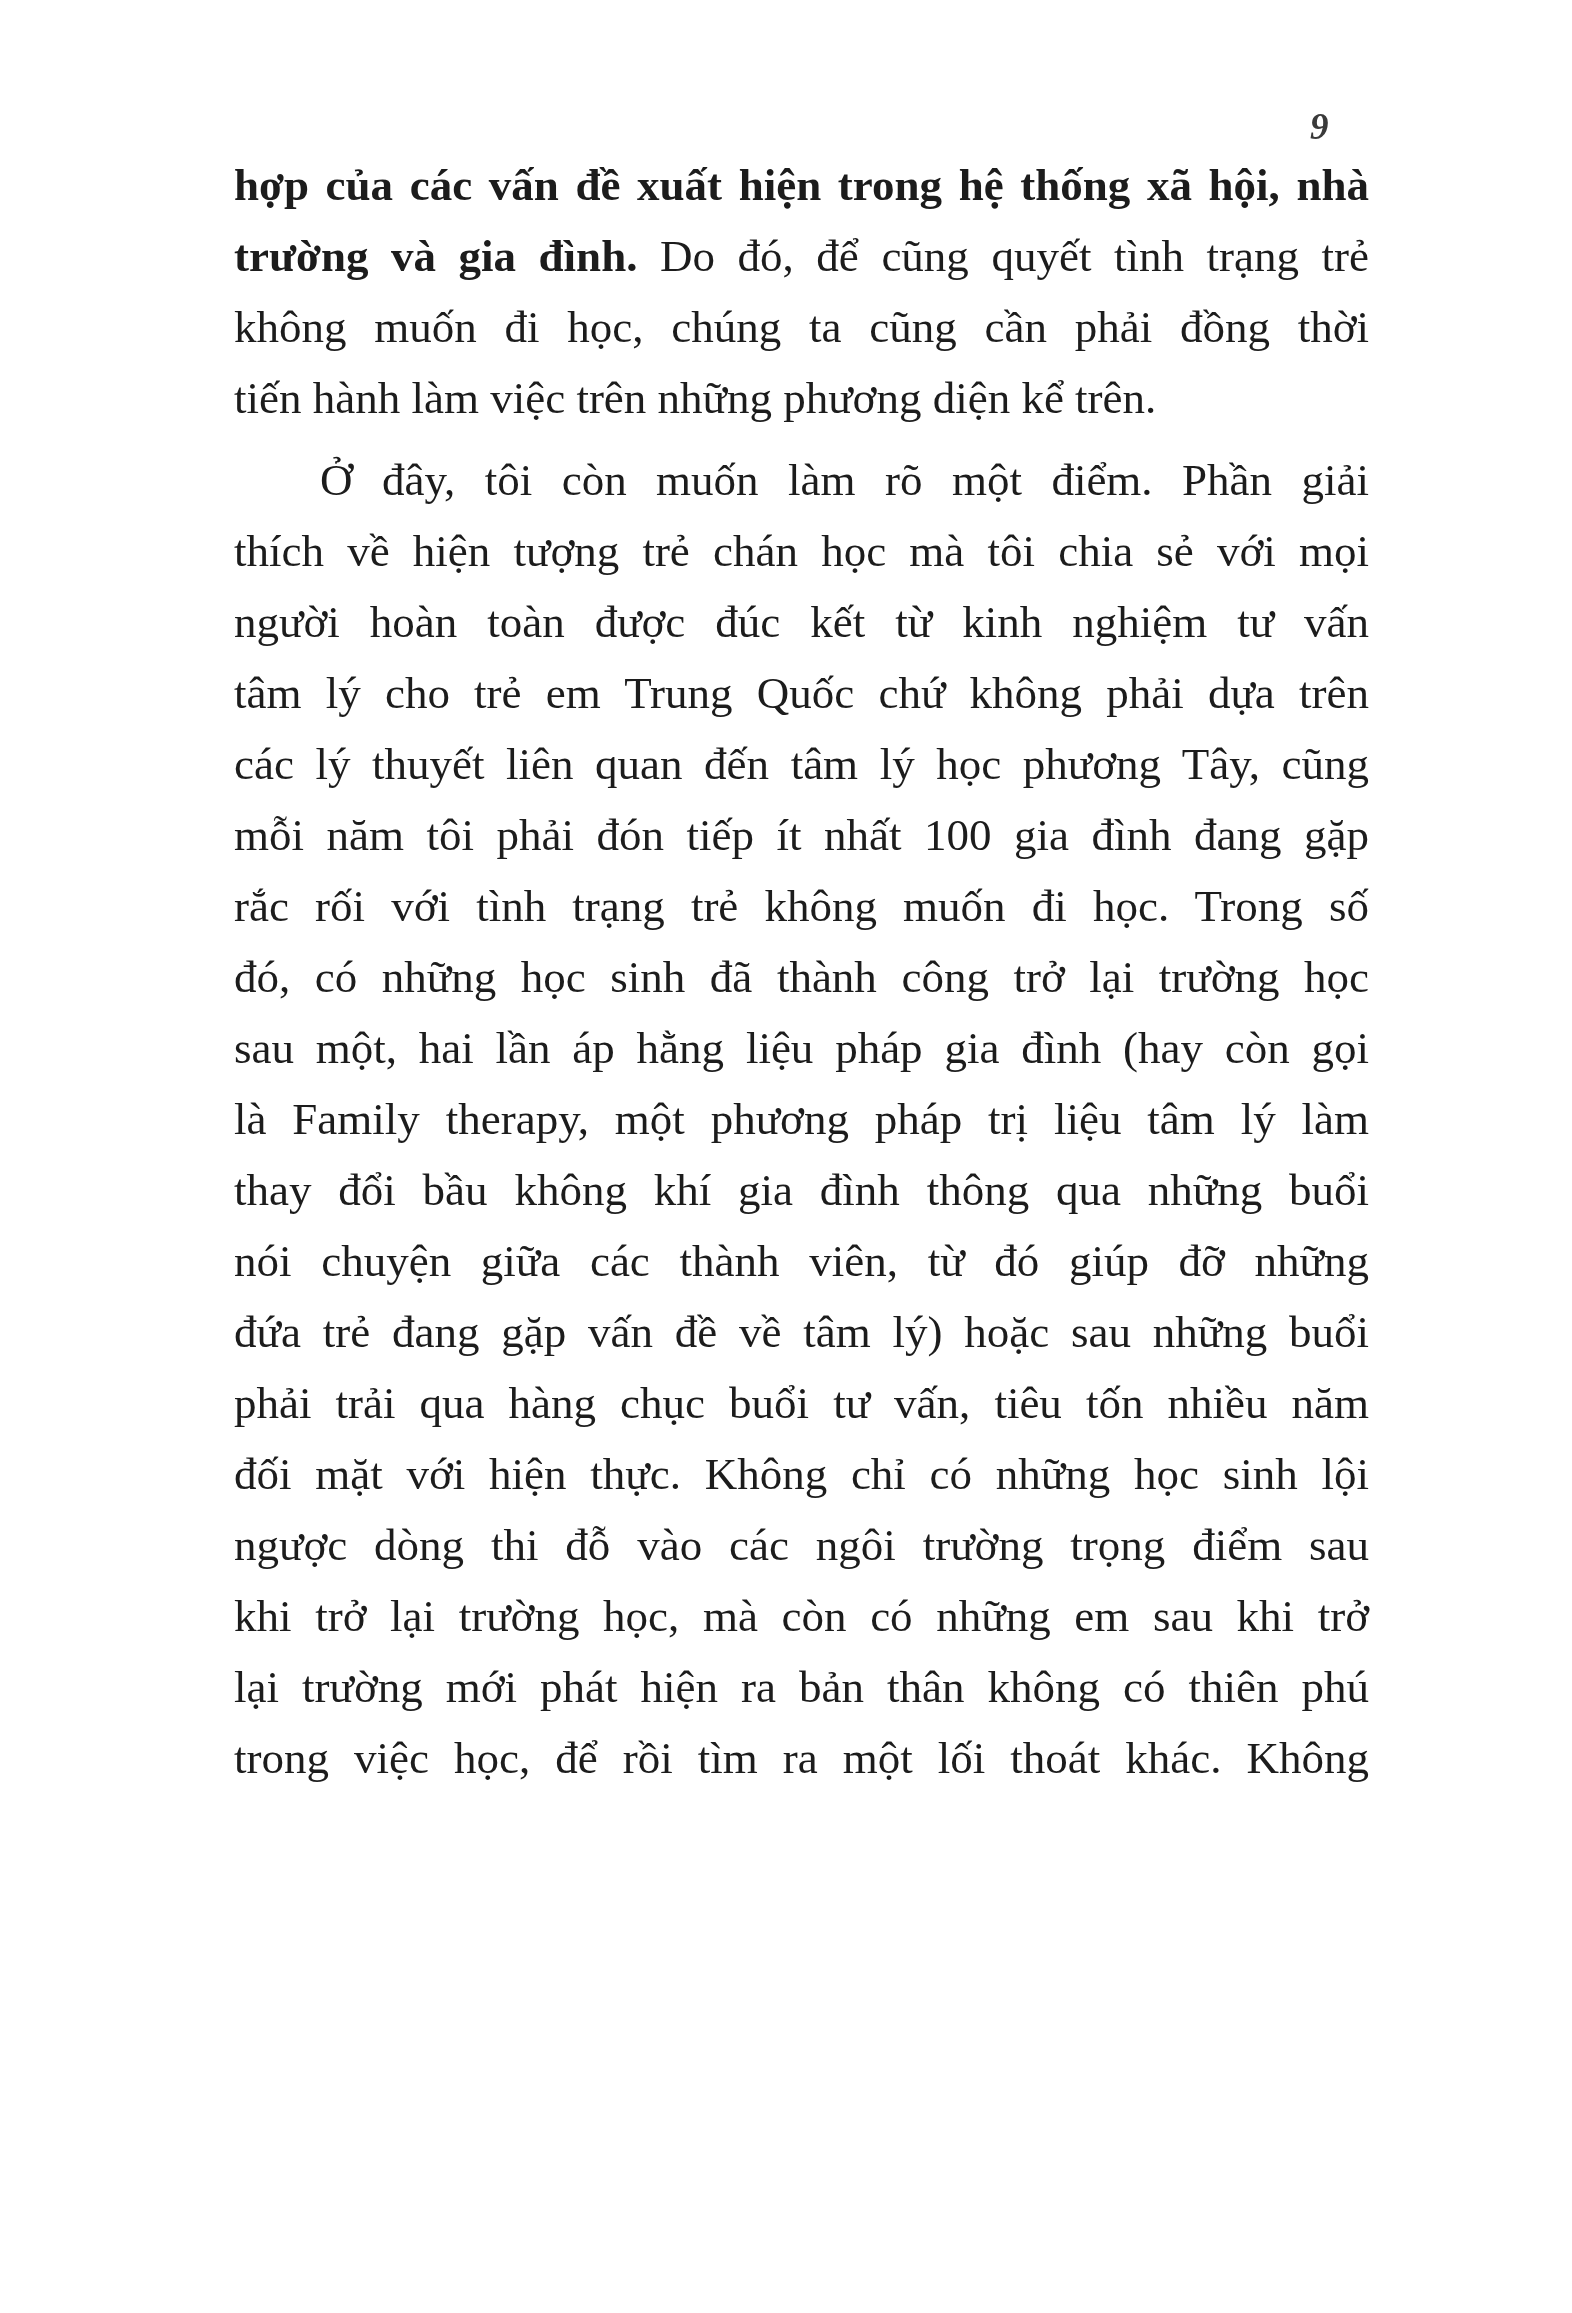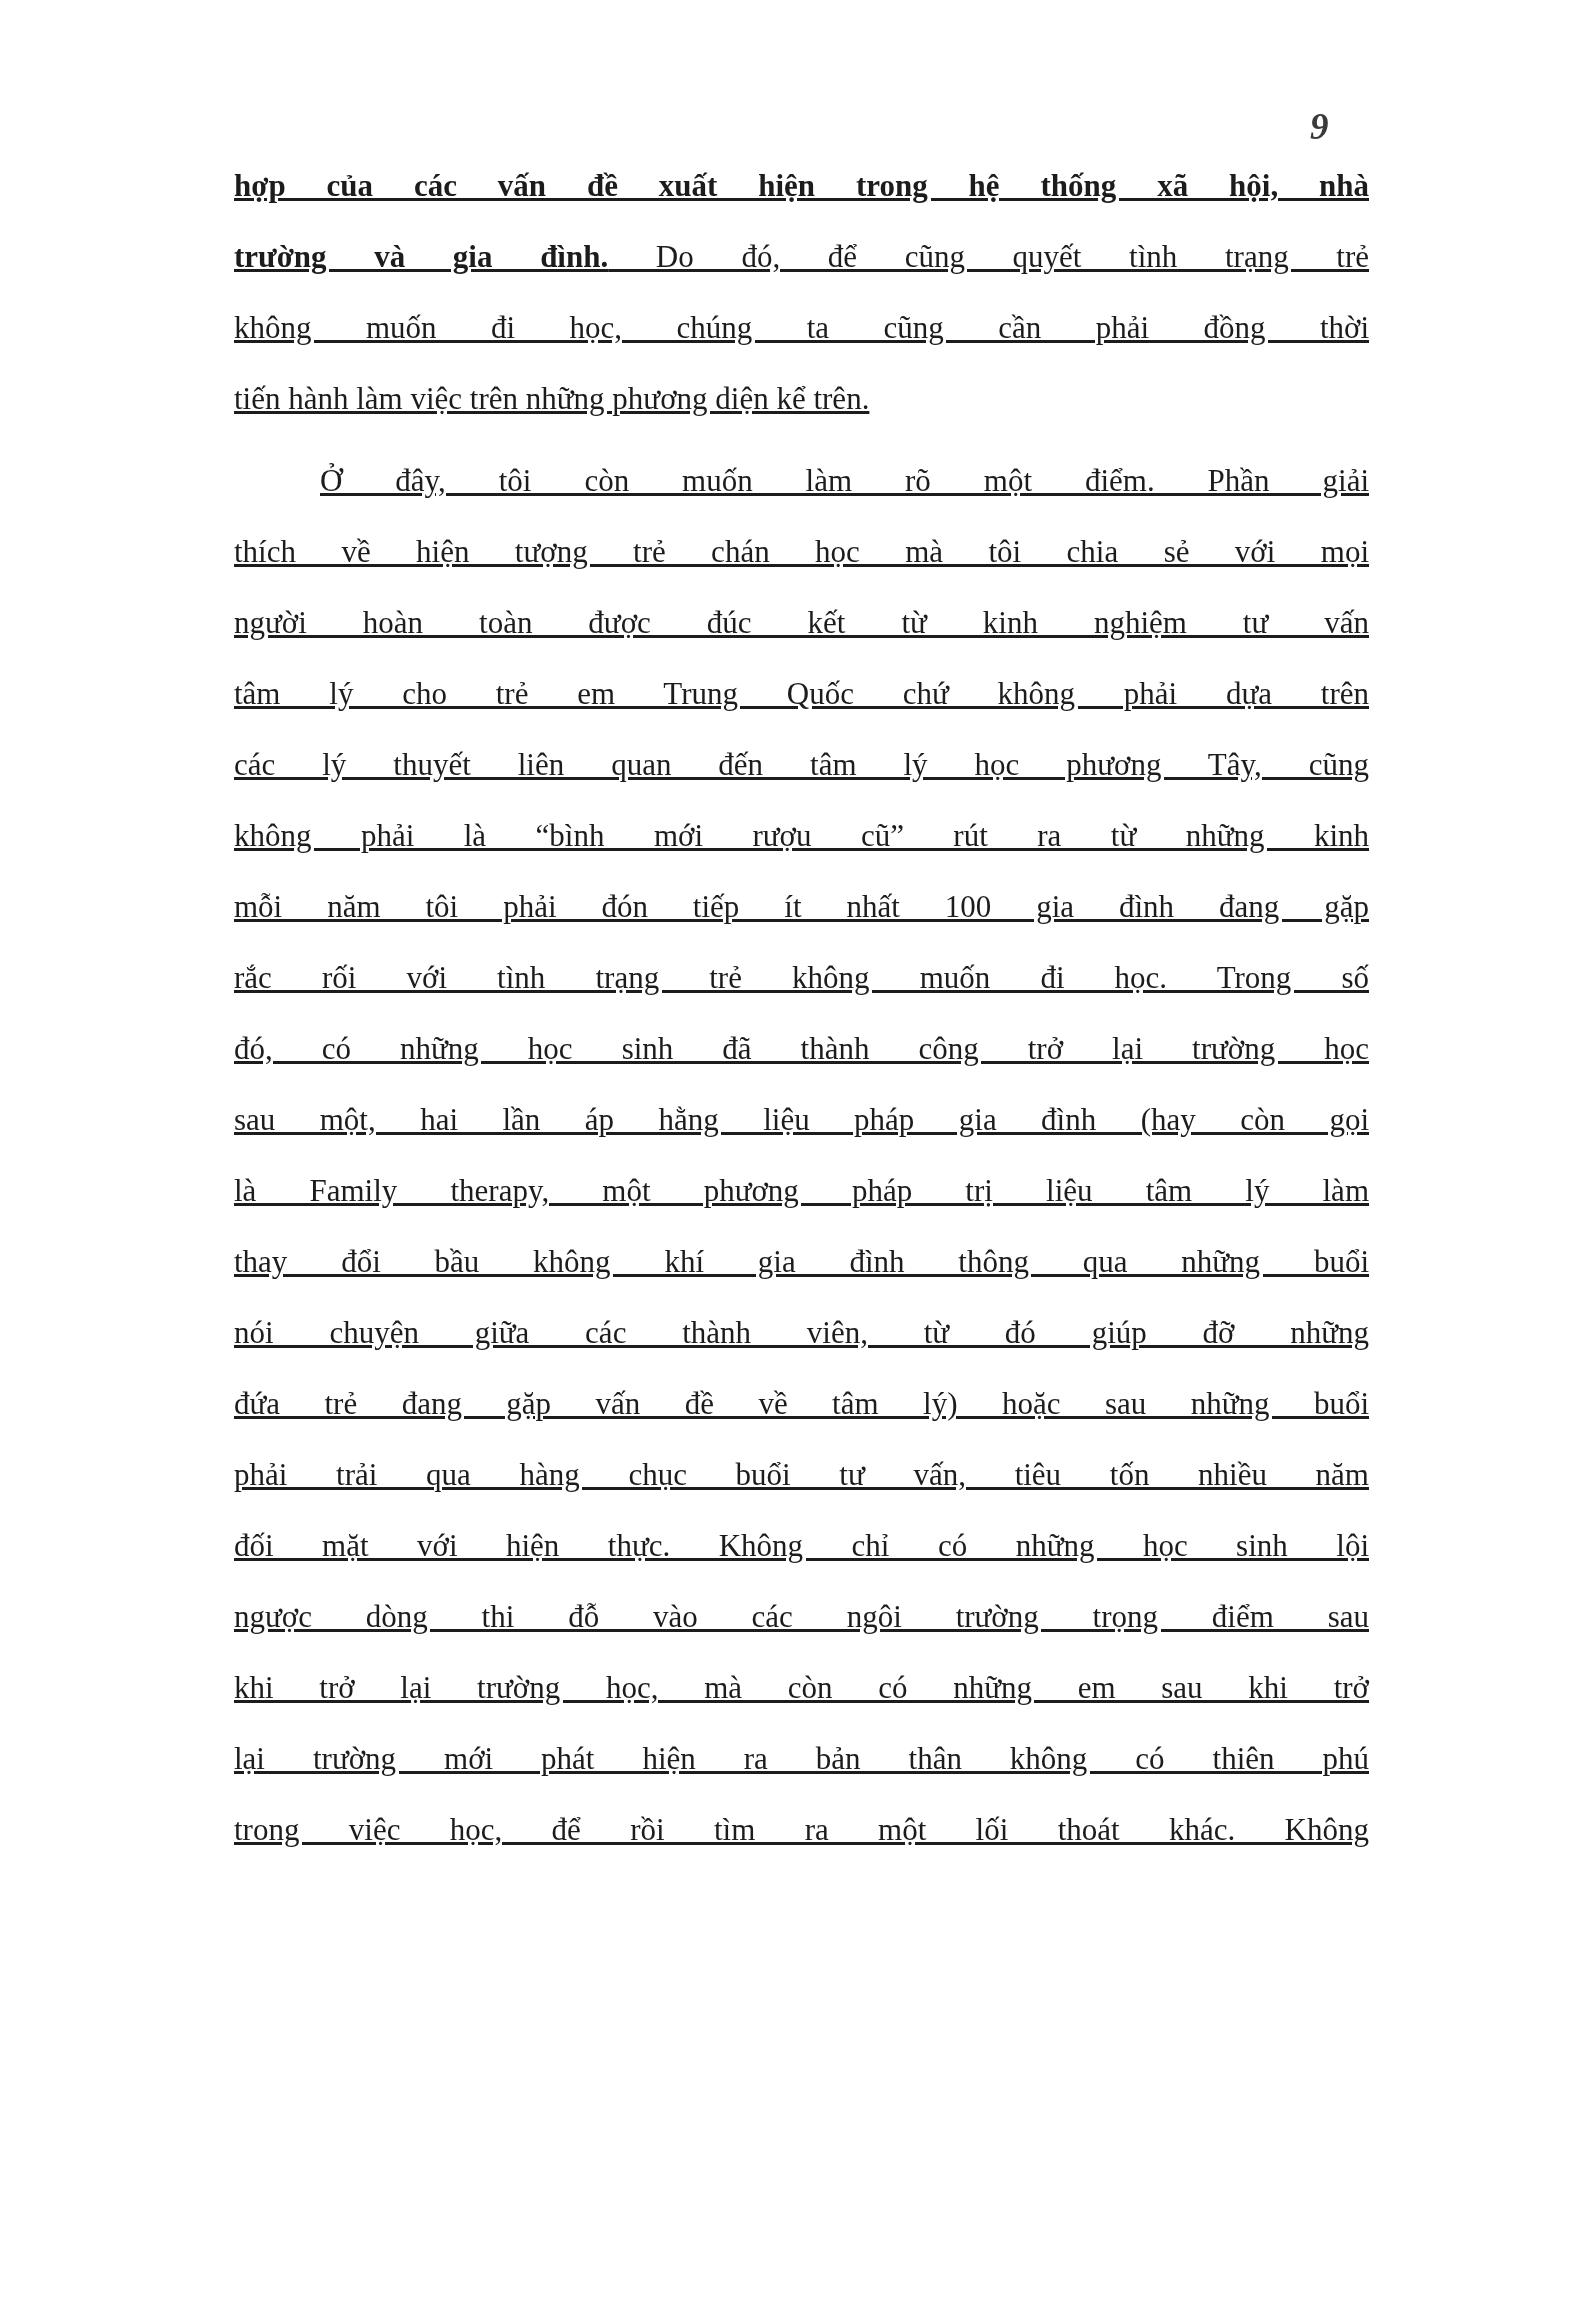--- a/index.html
+++ b/index.html
@@ -23,26 +23,25 @@
   }
   .text-block {
     position: absolute;
     left: 234px;
     top: 150px;
     width: 1135px;
   }
   .paragraph { margin: 0; }
   .paragraph + .paragraph { margin-top: 11.2px; }
   .line {
-    font-size: 31px;
+    font-size: 45px;
     line-height: 71px;
     text-align: justify;
     text-align-last: left;
     white-space: normal;
-    text-decoration: underline;
   }
   .line.just { text-align-last: justify; }
   .line.indent { text-indent: 86px; }
   .seg { font-weight: normal; }
   .seg.bold { font-weight: bold; }
 </style>
 </head>
 <body>
 
 <div class="page">
@@ -53,21 +52,20 @@
         <div class="line just"><span class="seg bold">trường và gia đình.</span><span class="seg"> Do đó, để cũng quyết tình trạng trẻ</span></div>
         <div class="line just"><span class="seg">không muốn đi học, chúng ta cũng cần phải đồng thời</span></div>
         <div class="line"><span class="seg">tiến hành làm việc trên những phương diện kể trên.</span></div>
       </div>
       <div class="paragraph">
         <div class="line just indent"><span class="seg">Ở đây, tôi còn muốn làm rõ một điểm. Phần giải</span></div>
         <div class="line just"><span class="seg">thích về hiện tượng trẻ chán học mà tôi chia sẻ với mọi</span></div>
         <div class="line just"><span class="seg">người hoàn toàn được đúc kết từ kinh nghiệm tư vấn</span></div>
         <div class="line just"><span class="seg">tâm lý cho trẻ em Trung Quốc chứ không phải dựa trên</span></div>
         <div class="line just"><span class="seg">các lý thuyết liên quan đến tâm lý học phương Tây, cũng</span></div>
-        <div class="line just"><span class="seg">không phải là “bình mới rượu cũ” rút ra từ những kinh</span></div>
         <div class="line just"><span class="seg">mỗi năm tôi phải đón tiếp ít nhất 100 gia đình đang gặp</span></div>
         <div class="line just"><span class="seg">rắc rối với tình trạng trẻ không muốn đi học. Trong số</span></div>
         <div class="line just"><span class="seg">đó, có những học sinh đã thành công trở lại trường học</span></div>
         <div class="line just"><span class="seg">sau một, hai lần áp hằng liệu pháp gia đình (hay còn gọi</span></div>
         <div class="line just"><span class="seg">là Family therapy, một phương pháp trị liệu tâm lý làm</span></div>
         <div class="line just"><span class="seg">thay đổi bầu không khí gia đình thông qua những buổi</span></div>
         <div class="line just"><span class="seg">nói chuyện giữa các thành viên, từ đó giúp đỡ những</span></div>
         <div class="line just"><span class="seg">đứa trẻ đang gặp vấn đề về tâm lý) hoặc sau những buổi</span></div>
         <div class="line just"><span class="seg">phải trải qua hàng chục buổi tư vấn, tiêu tốn nhiều năm</span></div>
         <div class="line just"><span class="seg">đối mặt với hiện thực. Không chỉ có những học sinh lội</span></div>

